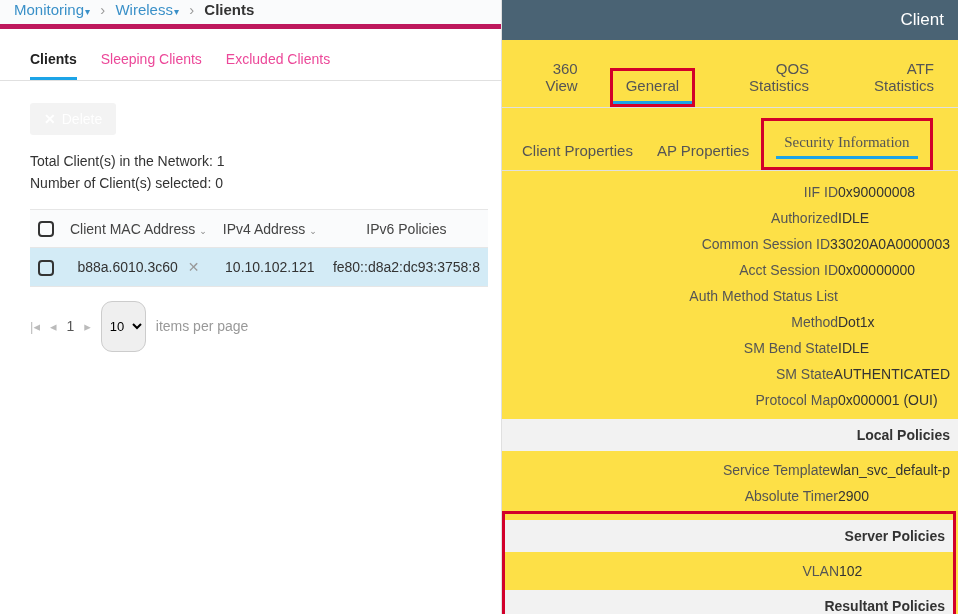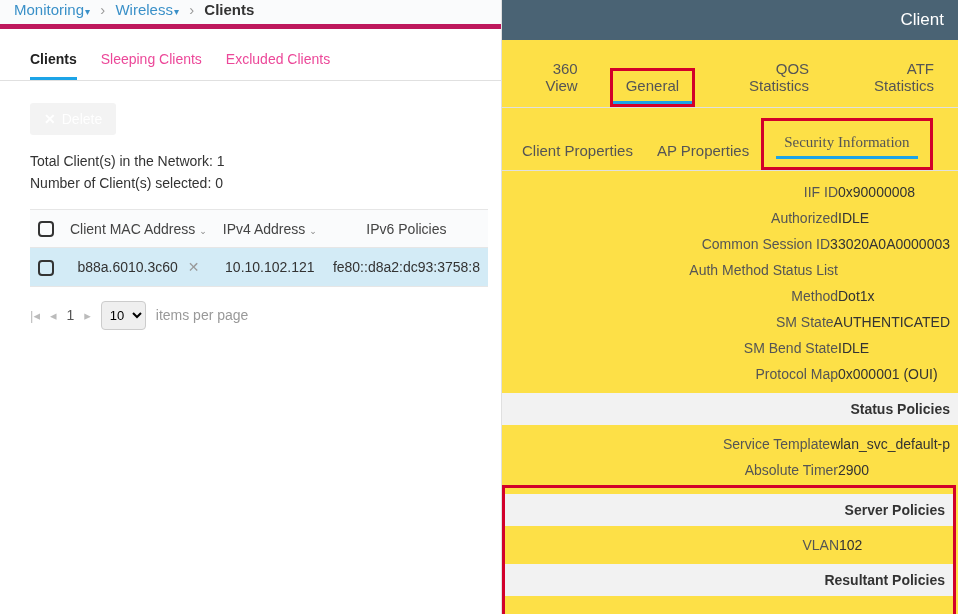--- a/index.html
+++ b/index.html
@@ -63,21 +63,21 @@
     display: inline-block; width: 16px; height: 16px; border: 2px solid #333;
     border-radius: 4px; vertical-align: middle;
   }
   .tools-icon { color: #999; font-size: 14px; margin-left: 6px; }
 
   
   .pager { display: flex; align-items: center; gap: 10px; padding: 14px 30px; color: #999; }
   .pager .pgbtn { color: #bbb; cursor: pointer; font-size: 13px; }
   .pager .page-num { color: #555; }
   .pager select {
-    border: 1px solid #ccc; border-radius: 4px; padding: 5px 4px; font-size: 13px;
+    border: 1px solid #ccc; border-radius: 11px; padding: 16px 4px; font-size: 13px;
   }
 
   
   .panel-header {
     background: #4a6374; color: #fff; padding: 10px 14px; font-size: 17px;
   }
 
   
   .rtabs1 {
     display: flex; padding: 12px 8px 0; border-bottom: 1px solid #e0e0e0;
@@ -220,41 +220,45 @@
         </div>
       <div class="drow">
           <span class="dlabel">Authorized</span>
           <span class="dval">IDLE</span>
         </div>
       <div class="drow">
           <span class="dlabel">Common Session ID</span>
           <span class="dval">33020A0A0000003</span>
         </div>
       <div class="drow">
+          <span class="dlabel">Acct Session ID</span>
+          <span class="dval">0x00000000</span>
+        </div>
+      <div class="drow">
           <span class="dlabel">Auth Method Status List</span>
           <span class="dval"></span>
         </div>
       <div class="drow">
           <span class="dlabel">Method</span>
           <span class="dval">Dot1x</span>
         </div>
       <div class="drow">
+          <span class="dlabel">SM Bend State</span>
+          <span class="dval">IDLE</span>
+        </div>
+      <div class="drow">
           <span class="dlabel">SM State</span>
           <span class="dval">AUTHENTICATED</span>
         </div>
       <div class="drow">
-          <span class="dlabel">SM Bend State</span>
-          <span class="dval">IDLE</span>
-        </div>
-      <div class="drow">
           <span class="dlabel">Protocol Map</span>
           <span class="dval">0x000001 (OUI)</span>
         </div>
 
-      <div class="section-hdr">Status Policies</div>
+      <div class="section-hdr">Local Policies</div>
       <div class="drow">
           <span class="dlabel">Service Template</span>
           <span class="dval">wlan_svc_default-p</span>
         </div>
       <div class="drow">
           <span class="dlabel">Absolute Timer</span>
           <span class="dval">2900</span>
         </div>
 
       <div class="hl-big">

